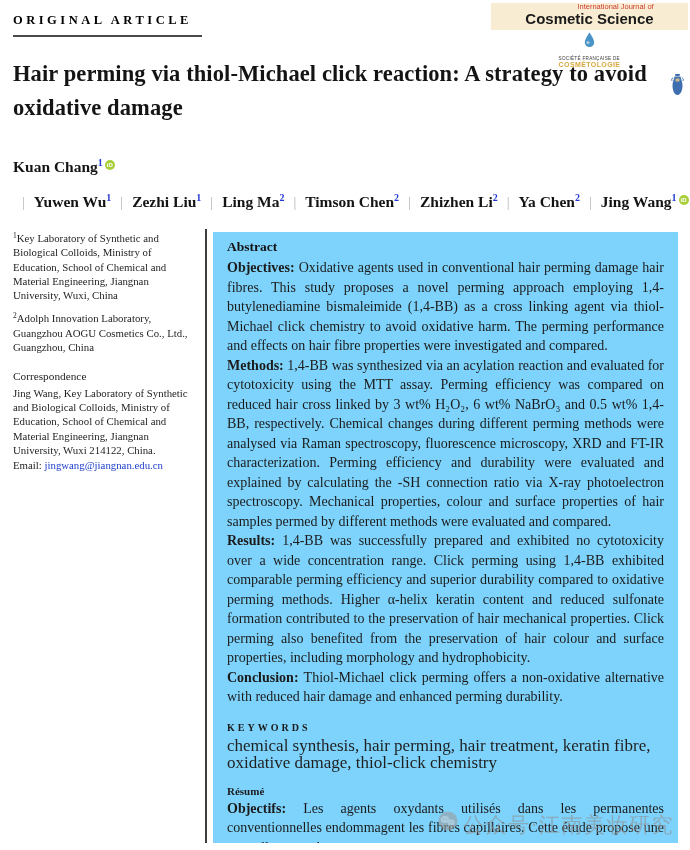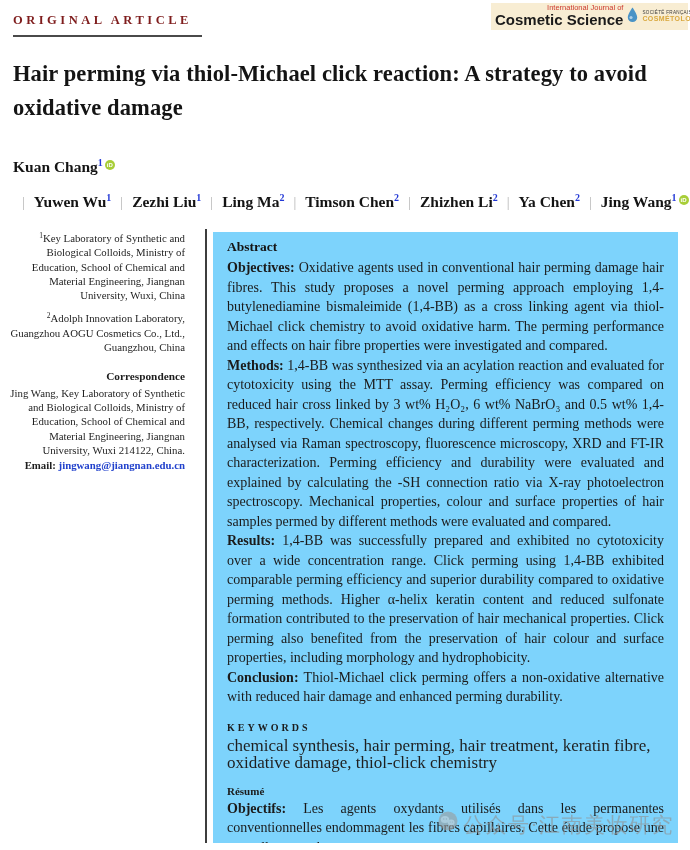--- a/index.html
+++ b/index.html
@@ -9,31 +9,31 @@
     position: relative;
     font-family: "Liberation Serif", "DejaVu Serif", serif;
     color: #1b1b1b;
     overflow: hidden;
   }
 
   
   .article-type {
     position: absolute; left: 13px; top: 13px;
     font-size: 12.5px; font-weight: bold; letter-spacing: 3.5px;
-    color: #7f1d1d;
+    color: #000000;
     border-bottom: 2px solid #4a4a4a;
     padding-bottom: 7px; padding-right: 10px;
     display: inline-block;
   }
   .banner {
     position: absolute; left: 491px; top: 3px;
     width: 197px; height: 27px;
     background: #f8edd3;
     display: flex; align-items: center;
-    padding: 0 4px; gap: 4px;
+    padding: 0 4px; gap: 4px; flex-direction: column;
   }
   .ijcs-text { text-align: right; line-height: 1.1; white-space: nowrap; }
   .ijcs-line1 { font-family: "Liberation Sans", sans-serif; font-size: 7.5px; color: #cc3b2e; }
   .ijcs-line2 { font-family: "Liberation Sans", sans-serif; font-size: 15px; font-weight: bold; color: #1a1a1a; }
   .droplet-icon { flex: 0 0 auto; }
   .sfc-text { line-height: 1.15; white-space: nowrap; }
   .sfc-line1 { font-family: "Liberation Sans", sans-serif; font-size: 4.6px; color: #3b3b3b; letter-spacing: 0.3px; }
   .sfc-line2 { font-family: "Liberation Sans", sans-serif; font-size: 7px; font-weight: bold; color: #d9a83f; letter-spacing: 0.4px; }
   .amphora-icon { flex: 0 0 auto; margin-left: auto; }
 
@@ -52,27 +52,27 @@
   .orcid-badge {
     display: inline-block; width: 10px; height: 10px; border-radius: 50%;
     background: #a8ce38; color: #ffffff;
     font-family: "Liberation Sans", sans-serif; font-size: 6px; font-weight: bold;
     text-align: center; line-height: 10px; vertical-align: 5px; margin-left: 2px;
   }
   .pipe { color: #b3b3b3; font-weight: normal; margin: 0 9px; font-size: 14px; }
 
   
   .sidebar {
-    position: absolute; left: 5px; top: 229px; width: 180px;
-    font-size: 10.8px; line-height: 14.3px; color: #1e1e1e; text-align: right;
+    position: absolute; left: 13px; top: 229px; width: 180px;
+    font-size: 10.8px; line-height: 14.3px; color: #1e1e1e;
   }
   .affil { margin-bottom: 7px; }
   .affil-sup { font-size: 7.5px; vertical-align: 4px; }
-  .corr-heading { font-weight: bold; font-size: 11.3px; margin-top: 15px; margin-bottom: 2px; }
-  .email-line { margin-top: 1px; font-weight: bold; }
+  .corr-heading { font-weight: normal; font-size: 11.3px; margin-top: 15px; margin-bottom: 2px; }
+  .email-line { margin-top: 1px; }
   .email-link { color: #2141cc; text-decoration: none; }
 
   
   .col-divider {
     position: absolute; left: 205px; top: 229px;
     width: 2px; height: 614px; background: #3d3d3d;
   }
 
   
   .abstract-box {

